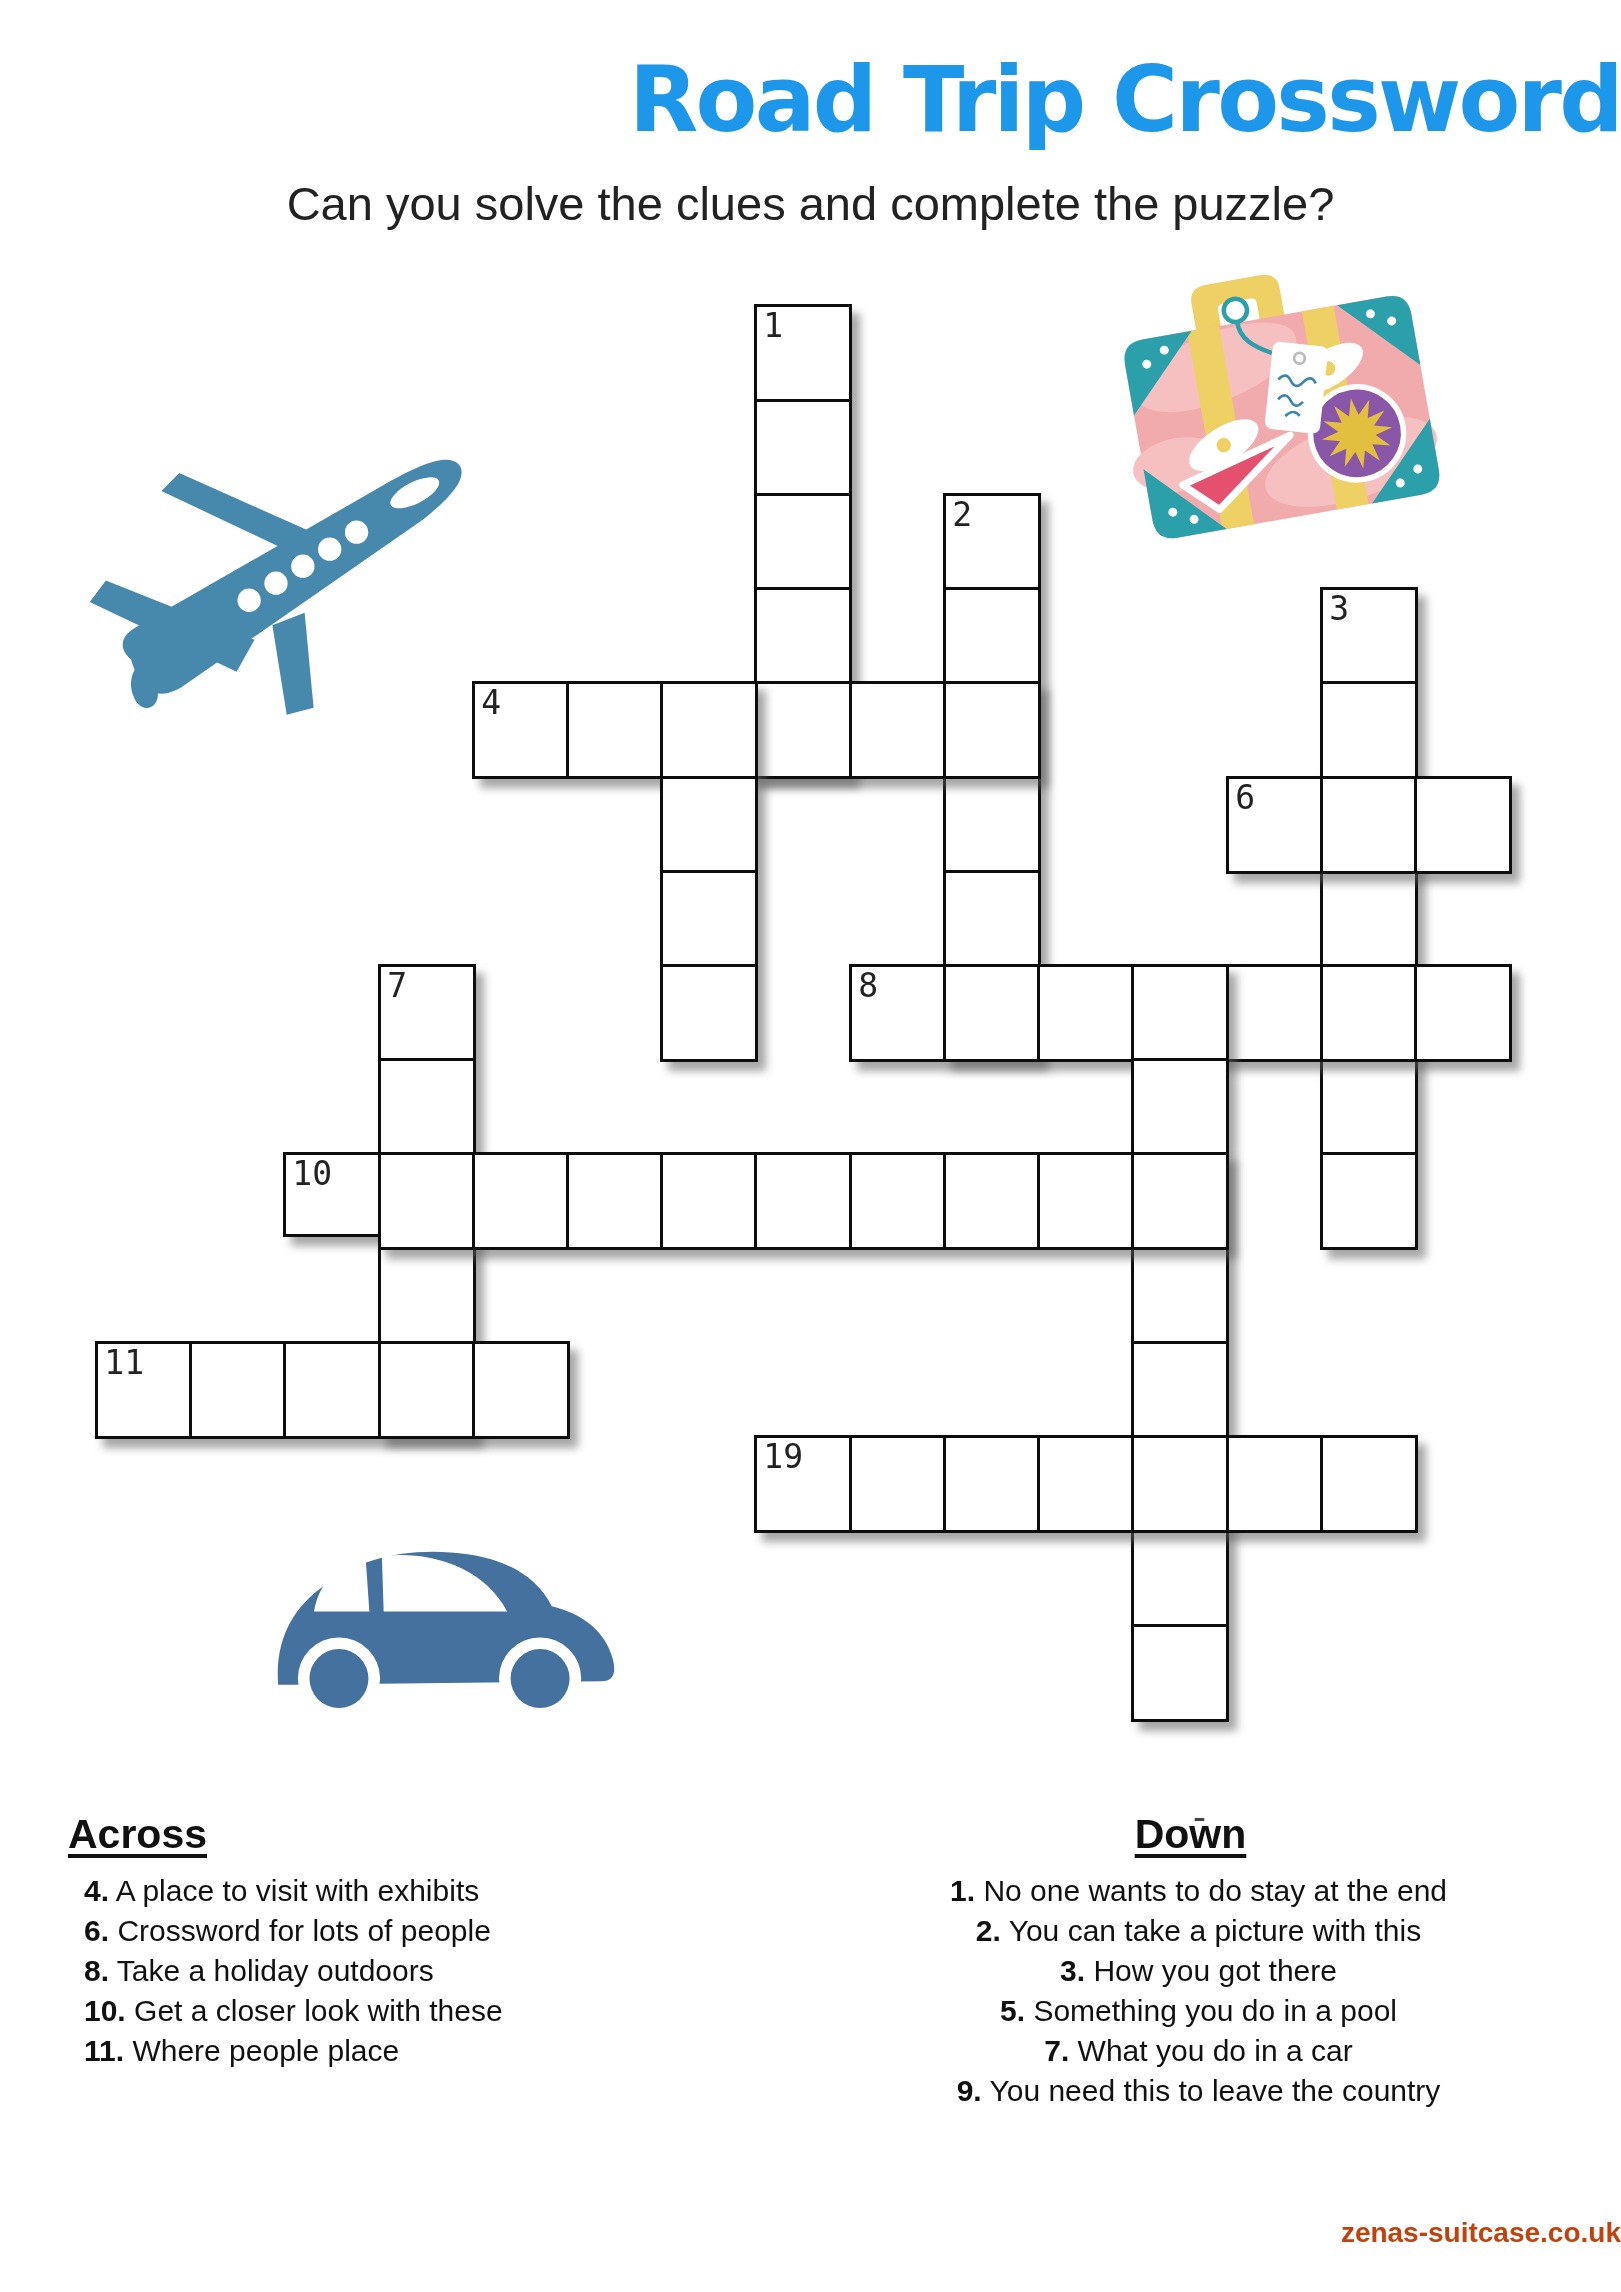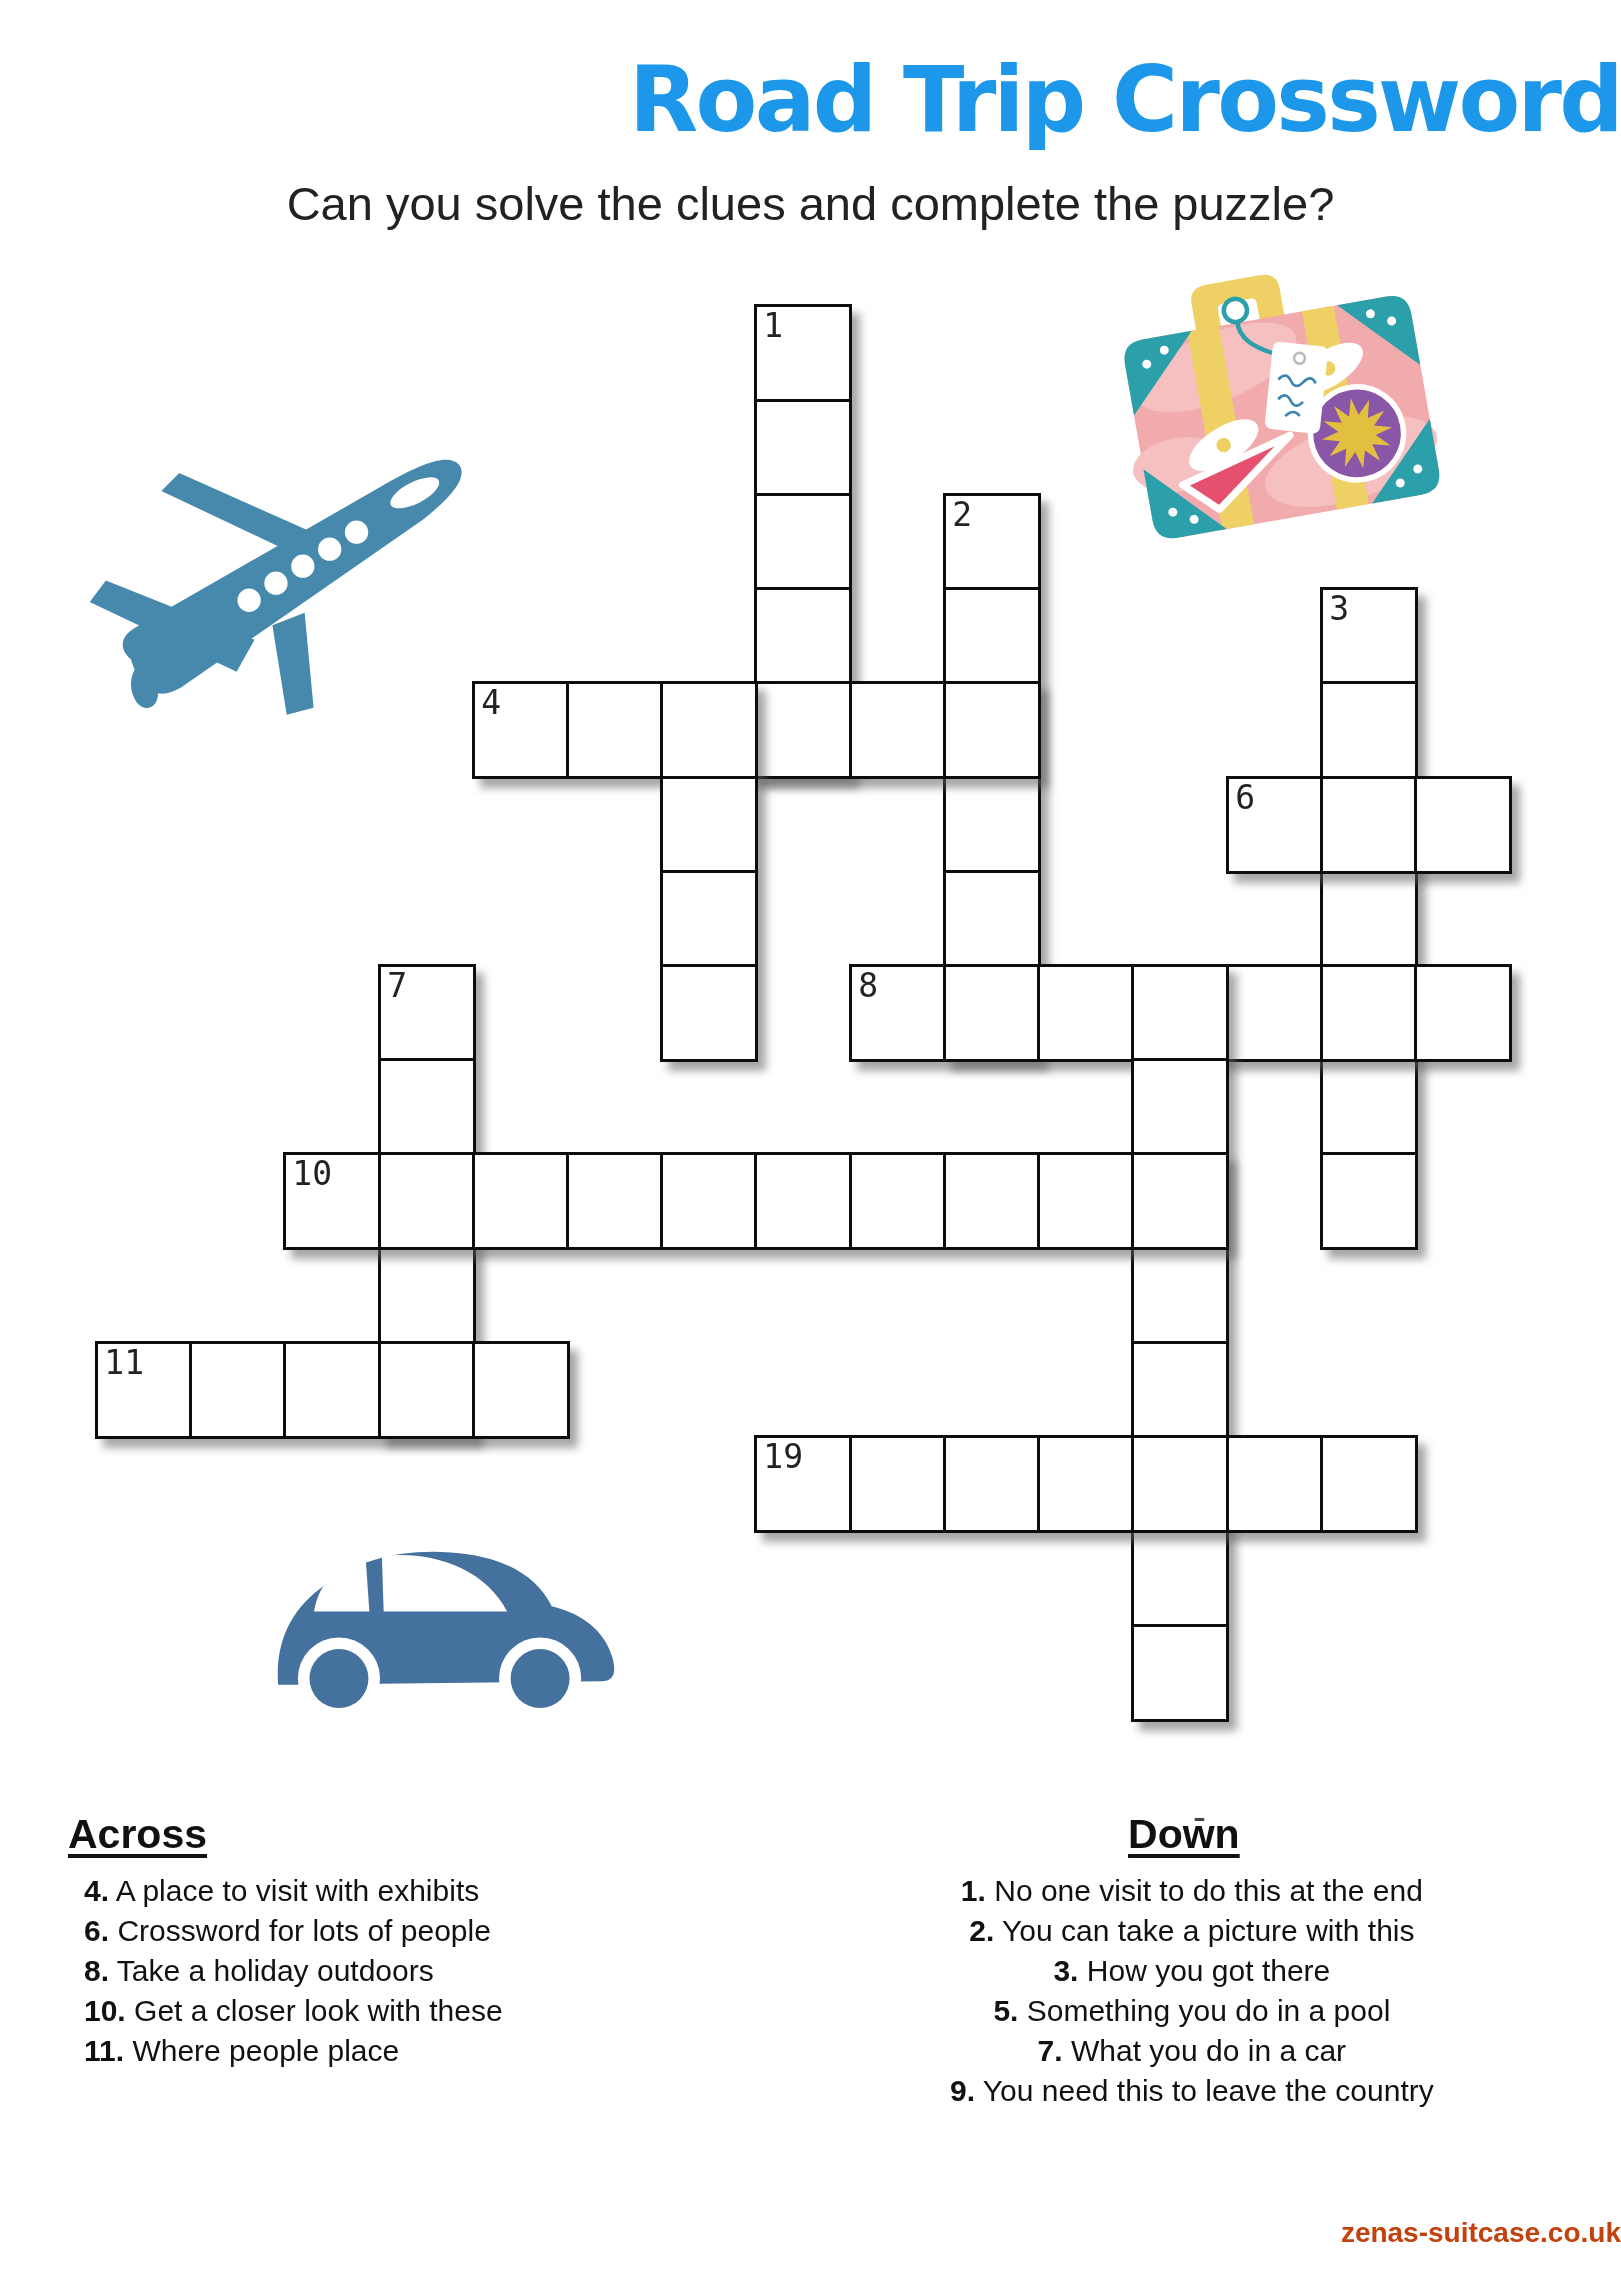--- a/index.html
+++ b/index.html
@@ -154,21 +154,21 @@
       <div class="cell" style="left: 1131px; top: 964px; height: 98px; width: 98px;"></div>
       <div class="cell" style="left: 1131px; top: 1058px; height: 98px; width: 98px;"></div>
       <div class="cell" style="left: 1131px; top: 1152px; height: 98px; width: 98px;"></div>
       <div class="cell" style="left: 1131px; top: 1247px; height: 98px; width: 98px;"></div>
       <div class="cell" style="left: 1131px; top: 1341px; height: 98px; width: 98px;"></div>
       <div class="cell" style="left: 1131px; top: 1435px; height: 98px; width: 98px;"></div>
       <div class="cell" style="left: 1131px; top: 1529px; height: 98px; width: 98px;"></div>
       <div class="cell" style="left: 1131px; top: 1624px; height: 98px; width: 98px;"></div>
     </div>
     <div class="word">
-      <div class="cell" style="left: 283px; top: 1152px; height: 98px; width: 98px;">
+      <div class="cell" style="left: 283px; top: 1152px; height: 85px; width: 98px;">
         <span class="cellnum">10</span>
       </div>
       <div class="cell" style="left: 378px; top: 1152px; height: 98px; width: 98px;"></div>
       <div class="cell" style="left: 472px; top: 1152px; height: 98px; width: 98px;"></div>
       <div class="cell" style="left: 566px; top: 1152px; height: 98px; width: 98px;"></div>
       <div class="cell" style="left: 660px; top: 1152px; height: 98px; width: 98px;"></div>
       <div class="cell" style="left: 754px; top: 1152px; height: 98px; width: 98px;"></div>
       <div class="cell" style="left: 849px; top: 1152px; height: 98px; width: 98px;"></div>
       <div class="cell" style="left: 943px; top: 1152px; height: 98px; width: 98px;"></div>
       <div class="cell" style="left: 1037px; top: 1152px; height: 98px; width: 98px;"></div>
@@ -267,21 +267,21 @@
     <div class="clue"><span class="n">6.</span> <span>Crossword for lots of people</span></div>
     <div class="clue"><span class="n">8.</span> <span>Take a holiday outdoors</span></div>
     <div class="clue"><span class="n">10.</span> <span>Get a closer look with these</span></div>
     <div class="clue"><span class="n">11.</span> <span>Where people place</span></div>
   </div>
 </div>
 
 <div class="clue-col" id="down-col">
   <div class="clue-head">Down</div>
   <div class="clue-list">
-    <div class="clue"><span class="n">1.</span> <span>No one visit to do this at the end</span></div>
+    <div class="clue"><span class="n">1.</span> <span>No one wants to do stay at the end</span></div>
     <div class="clue"><span class="n">2.</span> <span>You can take a picture with this</span></div>
     <div class="clue"><span class="n">3.</span> <span>How you got there</span></div>
     <div class="clue"><span class="n">5.</span> <span>Something you do in a pool</span></div>
     <div class="clue"><span class="n">7.</span> <span>What you do in a car</span></div>
     <div class="clue"><span class="n">9.</span> <span>You need this to leave the country</span></div>
   </div>
 </div>
 
 <div class="abs stray">-</div>
 

